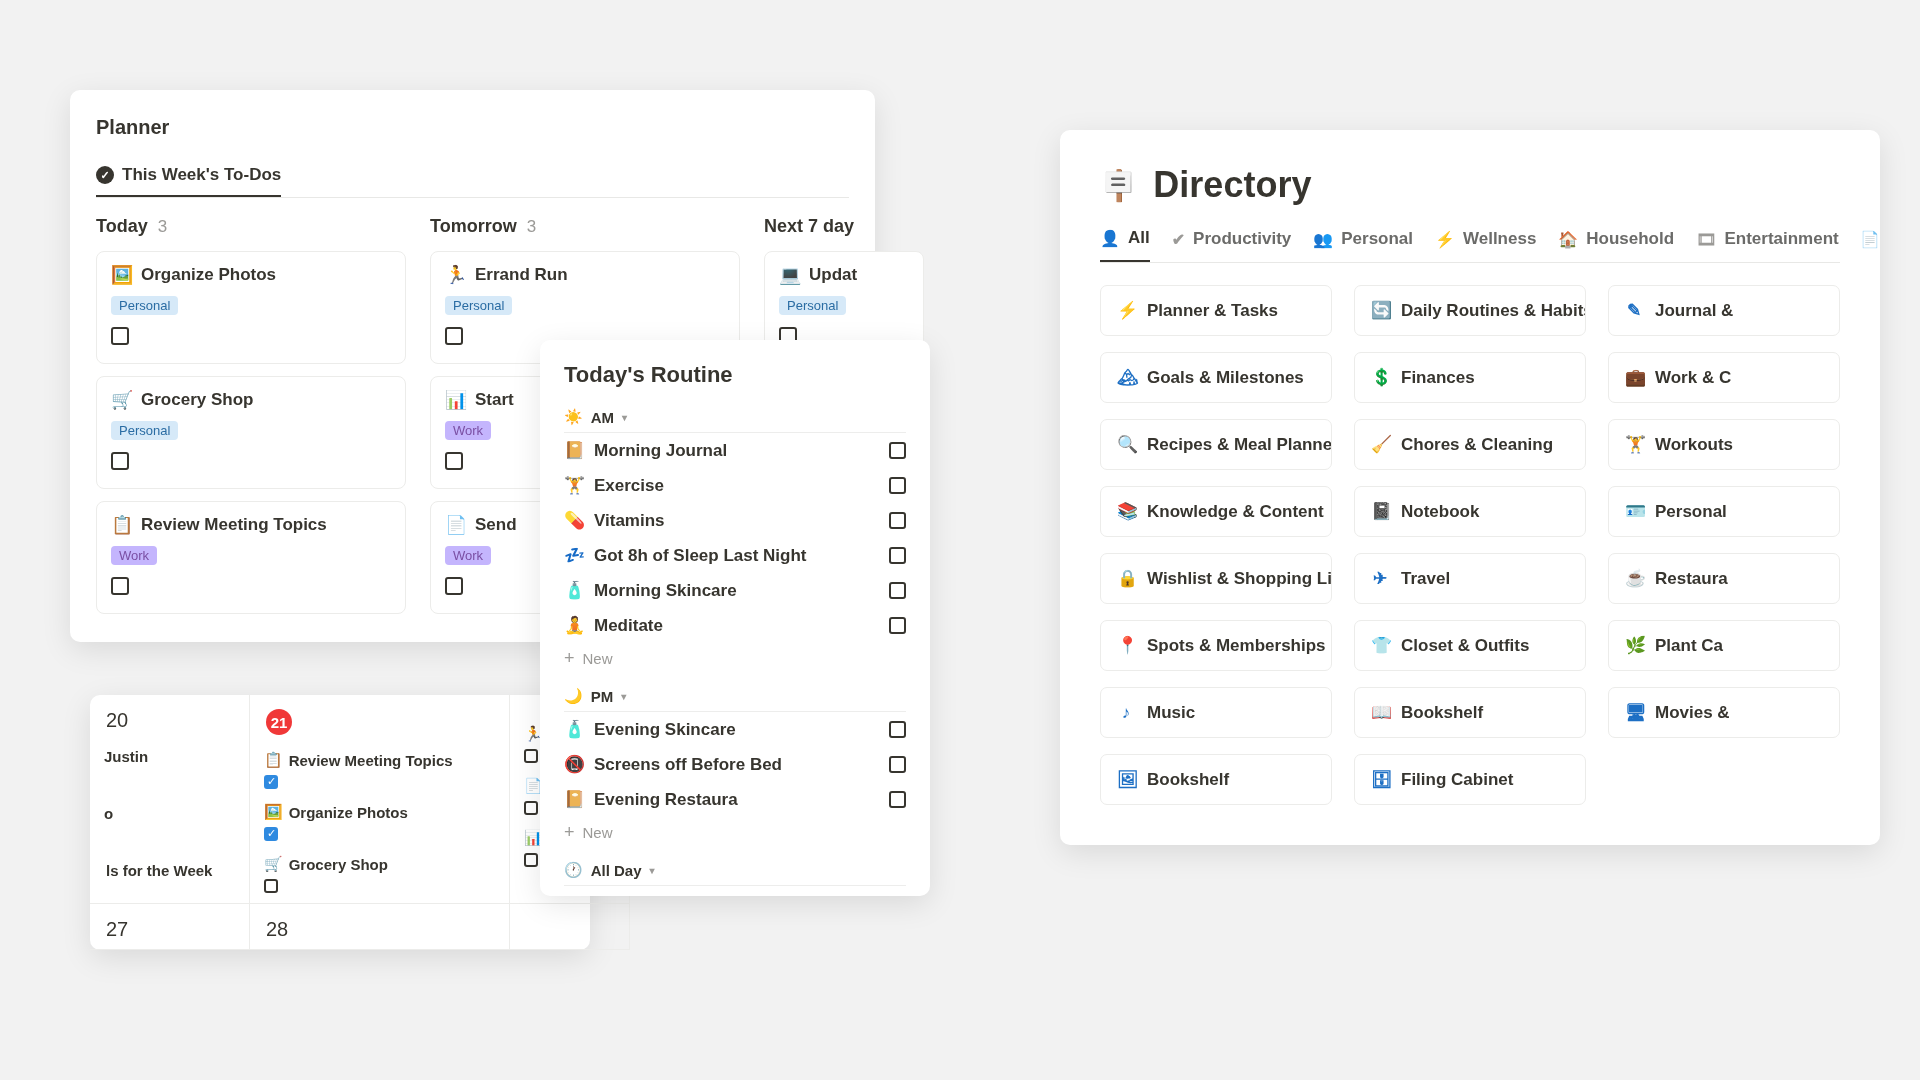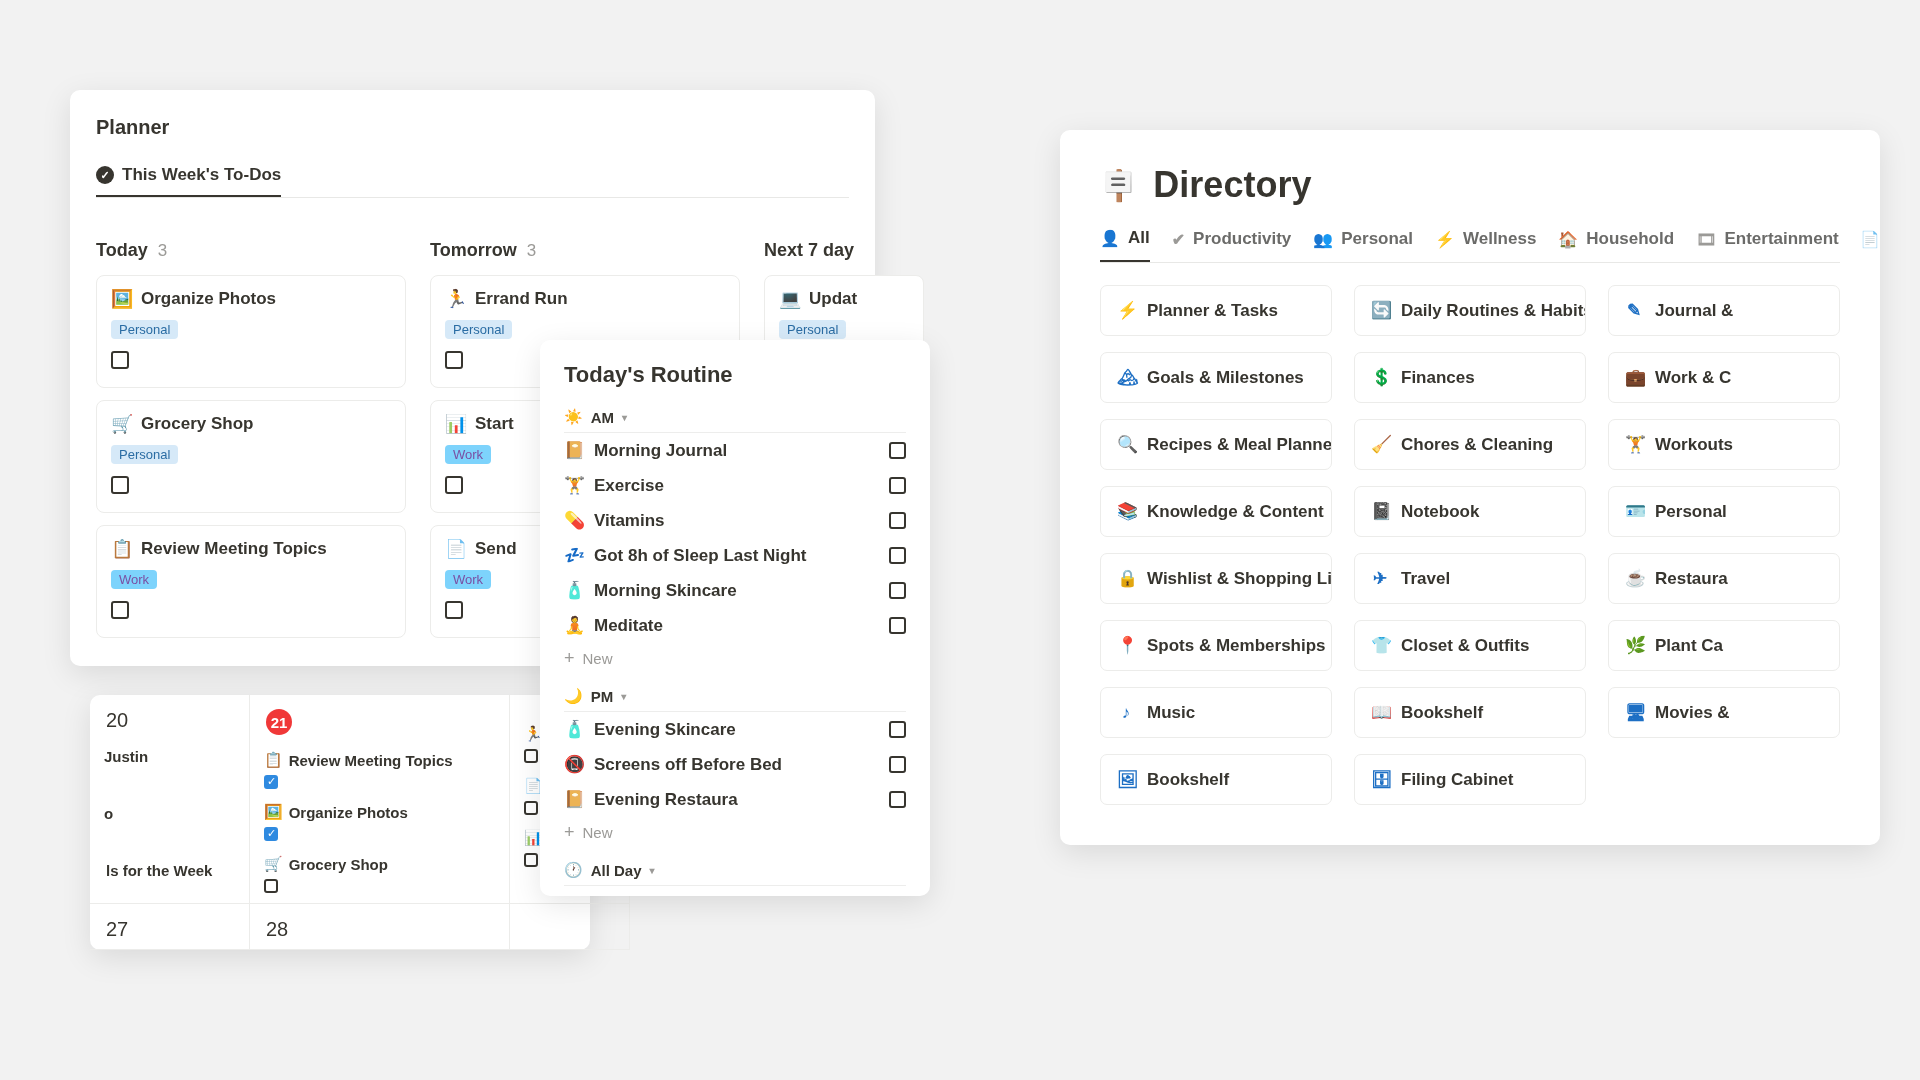--- a/index.html
+++ b/index.html
@@ -24,31 +24,31 @@
   
   .planner { left: 70px; top: 90px; width: 805px; padding: 26px 26px 16px; }
   .planner h1 { font-size: 20px; font-weight: 700; margin-bottom: 20px; }
   .tabbar { display:flex; gap:20px; border-bottom:1px solid #e8e8e6; margin-bottom:18px; }
   .tab { display:flex; align-items:center; gap:8px; padding:6px 0 10px; border-bottom:2px solid #37352f; font-weight:600; font-size:17px; }
   .tab .chkmark { display:inline-flex; width:18px; height:18px; border-radius:50%; background:#37352f; color:#fff; align-items:center; justify-content:center; font-size:11px; }
   .cols { display:flex; gap:24px; }
   .col { flex:0 0 310px; min-width:0; }
   .col:last-child { flex:0 0 160px; }
   .col-head { display:flex; align-items:baseline; gap:10px; margin-bottom:14px; }
-  .col-head .name { font-weight:700; font-size:18px;margin-top:24px; }
+  .col-head .name { font-weight:700; font-size:18px; }
   .col-head .cnt { color:#9b9a97; font-size:17px; }
   .card {
     border:1px solid #ececea; border-radius:8px; padding:12px 14px 14px;
     margin-bottom:12px; background:#fff;
   }
   .card .title { display:flex; gap:10px; align-items:center; font-weight:600; font-size:17px; margin-bottom:10px; }
   .card .title .emoji { font-size:18px; width:20px; text-align:center; }
   .tag { display:inline-block; font-size:13px; padding:2px 8px; border-radius:4px; margin-bottom:12px; }
   .tag.personal { background:#d6e9f8; color:#2a6ca3; }
-  .tag.work { background:#7dd3fc; color:#7a4fa3; }
+  .tag.work { background:#c4b5fd; color:#7a4fa3; }
   .chk { width:18px; height:18px; border:2px solid #37352f; border-radius:3px; display:inline-block; }
 
   
   .calendar { left:90px; top:695px; width:500px; }
   .calgrid { display:grid; grid-template-columns: 160px 260px 120px; }
   .calcell { border:1px solid #ececea; border-left:none; border-top:none; min-height:0; position:relative; }
   .calgrid .calcell:nth-child(1),
   .calgrid .calcell:nth-child(4){}
   .daynum { text-align:left; padding:14px 16px 8px; font-size:20px; }
   .daynum .badge { display:inline-flex; width:26px; height:26px; border-radius:50%; background:#f03838; color:#fff; align-items:center; justify-content:center; font-size:15px; font-weight:600; }

